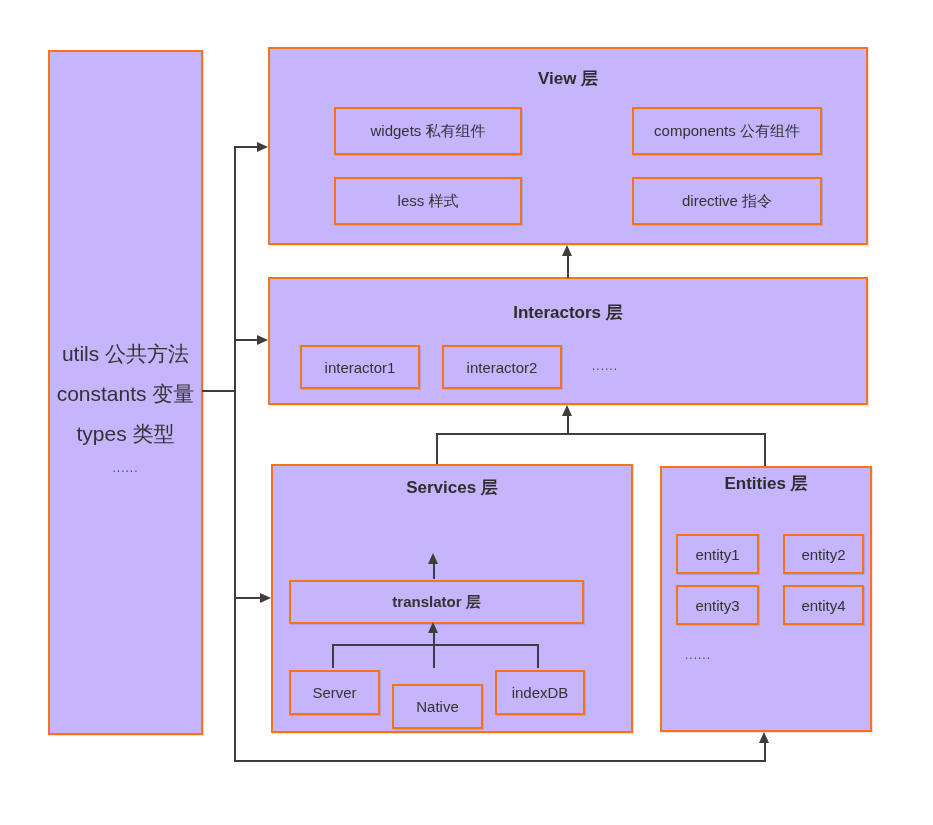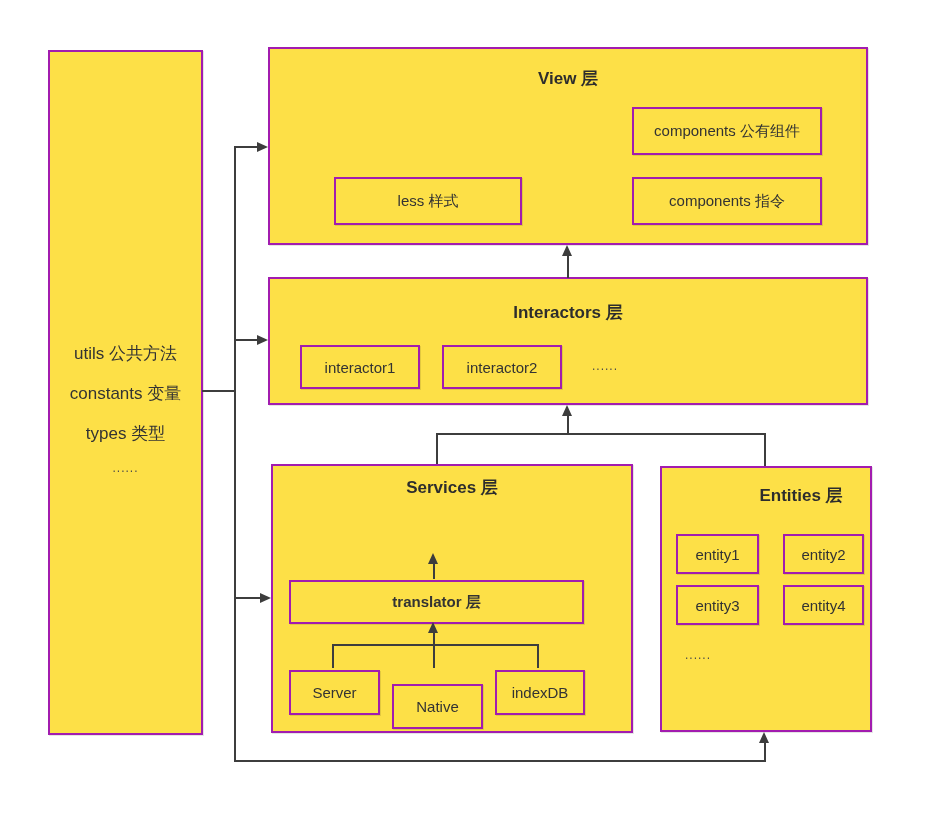--- a/index.html
+++ b/index.html
@@ -2,34 +2,34 @@
 <html><head>
 <meta charset="utf-8">
 <style>
   html,body{margin:0;padding:0;background:#ffffff;}
   .canvas{
     position:relative;width:933px;height:825px;background:#ffffff;
     font-family:"Liberation Sans","DejaVu Sans",sans-serif;
     color:#333333;overflow:hidden;
   }
   .box{
-    position:absolute;border:2px solid #a21caf;background:#fde047;
+    position:absolute;border:2px solid #f97316;background:#c4b5fd;
     box-sizing:border-box;box-shadow:1px 1px 0 rgba(0,0,0,0.10);
   }
   .label-box{
     display:flex;align-items:center;justify-content:center;
     font-size:15px;color:#333333;white-space:nowrap;
   }
   .layer-title{
     position:absolute;left:0;width:100%;text-align:center;
     font-weight:bold;font-size:17px;color:#2d2d2d;
   }
   .side-line{
     position:absolute;left:0;width:100%;text-align:center;
-    font-size:17px;line-height:24px;color:#333333;white-space:nowrap;
+    font-size:21px;line-height:24px;color:#333333;white-space:nowrap;
   }
   .dots{font-size:12px;color:#4a4a4a;letter-spacing:1px;}
   .hline,.vline{position:absolute;background:#3d3d3d;}
   .hline{height:2px;}
   .vline{width:2px;}
   .arrow-right{
     position:absolute;width:0;height:0;
     border-left:11px solid #3d3d3d;
     border-top:5px solid transparent;border-bottom:5px solid transparent;
   }
@@ -47,42 +47,43 @@
 
   <div class="box" style="left:48px;top:50px;width:155px;height:685px;">
     <div class="side-line" style="top:290px;">utils 公共方法</div>
     <div class="side-line" style="top:330px;">constants 变量</div>
     <div class="side-line" style="top:370px;">types 类型</div>
     <div class="side-line dots" style="top:404px;">......</div>
   </div>
 
   <div class="box" style="left:268px;top:47px;width:600px;height:198px;">
     <div class="layer-title" style="top:18px;">View 层</div>
+    <div class="box label-box" style="left:64px;top:58px;width:188px;height:48px;">widgets 私有组件</div>
     <div class="box label-box" style="left:64px;top:128px;width:188px;height:48px;">less 样式</div>
     <div class="box label-box" style="left:362px;top:58px;width:190px;height:48px;">components 公有组件</div>
-    <div class="box label-box" style="left:362px;top:128px;width:190px;height:48px;">components 指令</div>
+    <div class="box label-box" style="left:362px;top:128px;width:190px;height:48px;">directive 指令</div>
   </div>
 
   <div class="box" style="left:268px;top:277px;width:600px;height:128px;">
     <div class="layer-title" style="top:22px;">Interactors 层</div>
     <div class="box label-box" style="left:30px;top:66px;width:120px;height:44px;">interactor1</div>
     <div class="box label-box" style="left:172px;top:66px;width:120px;height:44px;">interactor2</div>
     <div class="ell dots" style="left:322px;top:80px;">......</div>
   </div>
 
   <div class="box" style="left:271px;top:464px;width:362px;height:269px;">
     <div class="layer-title" style="top:10px;">Services 层</div>
     <div class="box label-box" style="left:16px;top:114px;width:295px;height:44px;font-weight:bold;">translator 层</div>
     <div class="box label-box" style="left:16px;top:204px;width:91px;height:45px;">Server</div>
     <div class="box label-box" style="left:119px;top:218px;width:91px;height:45px;">Native</div>
     <div class="box label-box" style="left:222px;top:204px;width:90px;height:45px;text-align:right;">indexDB</div>
   </div>
 
   <div class="box" style="left:660px;top:466px;width:212px;height:266px;">
-    <div class="layer-title" style="top:16px;padding-left:35px;">Entities 层</div>
+    <div class="layer-title" style="top:4px;">Entities 层</div>
     <div class="box label-box" style="left:14px;top:66px;width:83px;height:40px;">entity1</div>
     <div class="box label-box" style="left:121px;top:66px;width:81px;height:40px;">entity2</div>
     <div class="box label-box" style="left:14px;top:117px;width:83px;height:40px;">entity3</div>
     <div class="box label-box" style="left:121px;top:117px;width:81px;height:40px;">entity4</div>
     <div class="ell dots" style="left:23px;top:180px;">......</div>
   </div>
 
   <div class="hline" style="left:202px;top:390px;width:34px;"></div>
   <div class="vline" style="left:234px;top:146px;height:616px;"></div>
 

